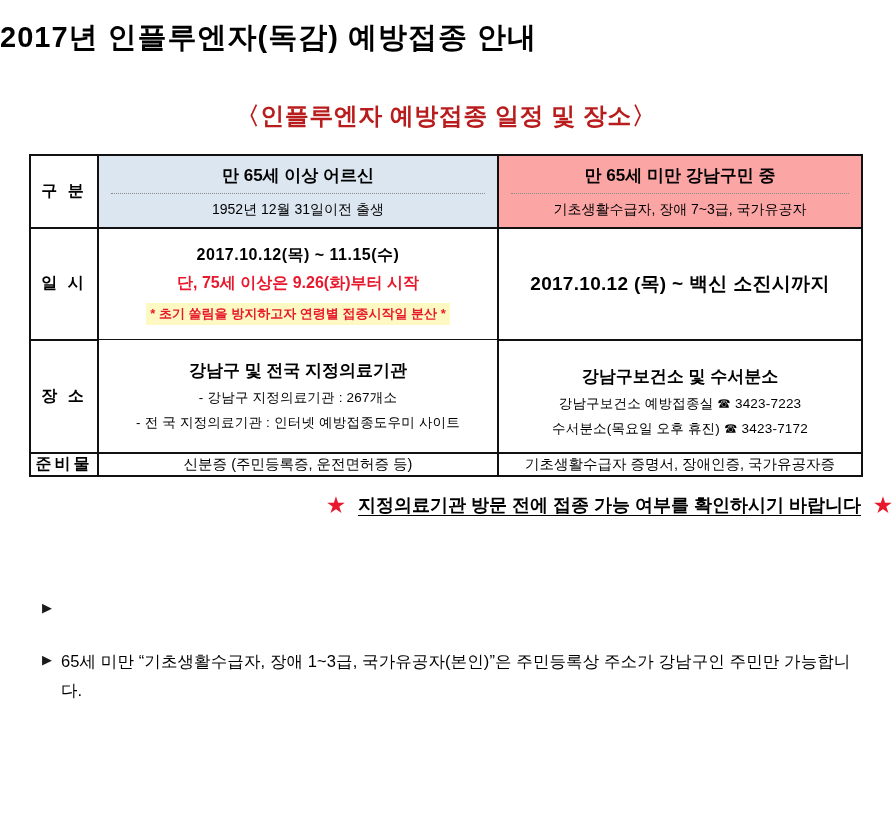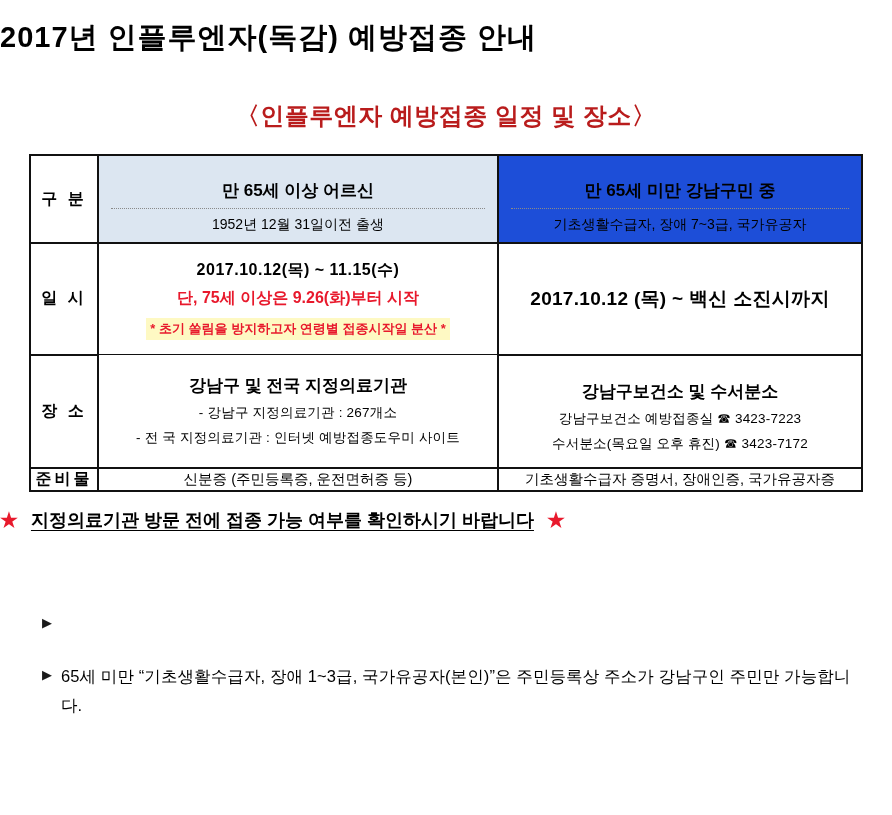--- a/index.html
+++ b/index.html
@@ -55,26 +55,26 @@
   .col-label {
     width: 68px;
     font-size: 16px;
     font-weight: bold;
     letter-spacing: 3px;
   }
   .hdr-blue {
     background: #dce6f1;
   }
   .hdr-pink {
-    background: #1d4ed8;
+    background: #fca5a5;
   }
   .hdr-main {
     font-size: 17px;
     font-weight: bold;
-    padding: 23px 0 6px 0;
+    padding: 8px 0 6px 0;
   }
   .hdr-divider {
     border-top: 1px dotted #8a8a8a;
     margin: 0 12px;
   }
   .hdr-sub {
     font-size: 14px;
     padding: 7px 0 8px 0;
   }
   .date-main {
@@ -119,21 +119,21 @@
     padding-bottom: 14px;
   }
   .place-title.right {
     padding-top: 24px;
   }
   .prep-cell {
     font-size: 14.5px;
     padding: 9px 0 9px 0;
   }
   .notice {
-    text-align: left;
+    text-align: right;
     margin-top: 16px;
     font-size: 18px;
     font-weight: bold;
   }
   .notice .star {
     color: #e8192c;
     font-size: 20px;
     vertical-align: -1px;
   }
   .notice .u {

